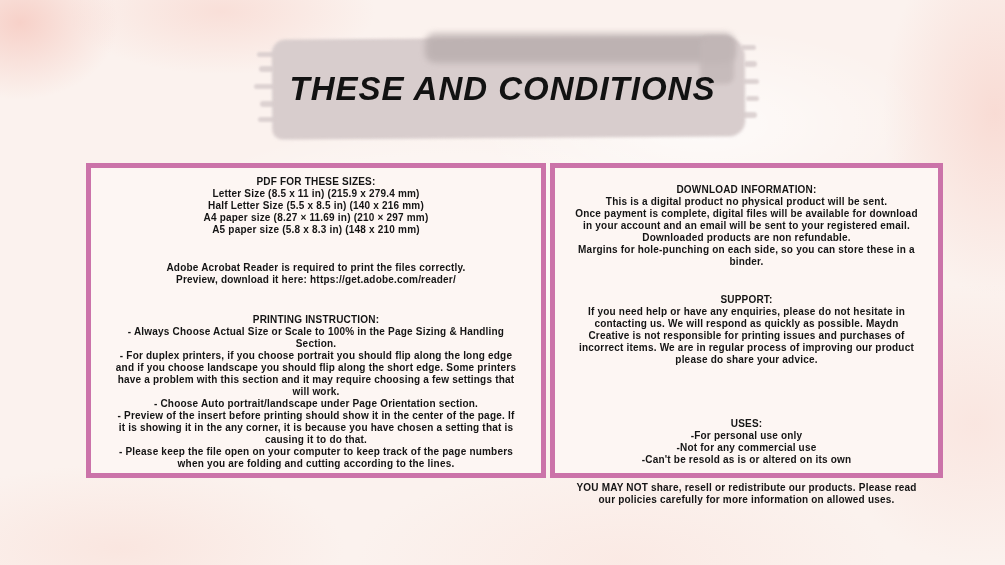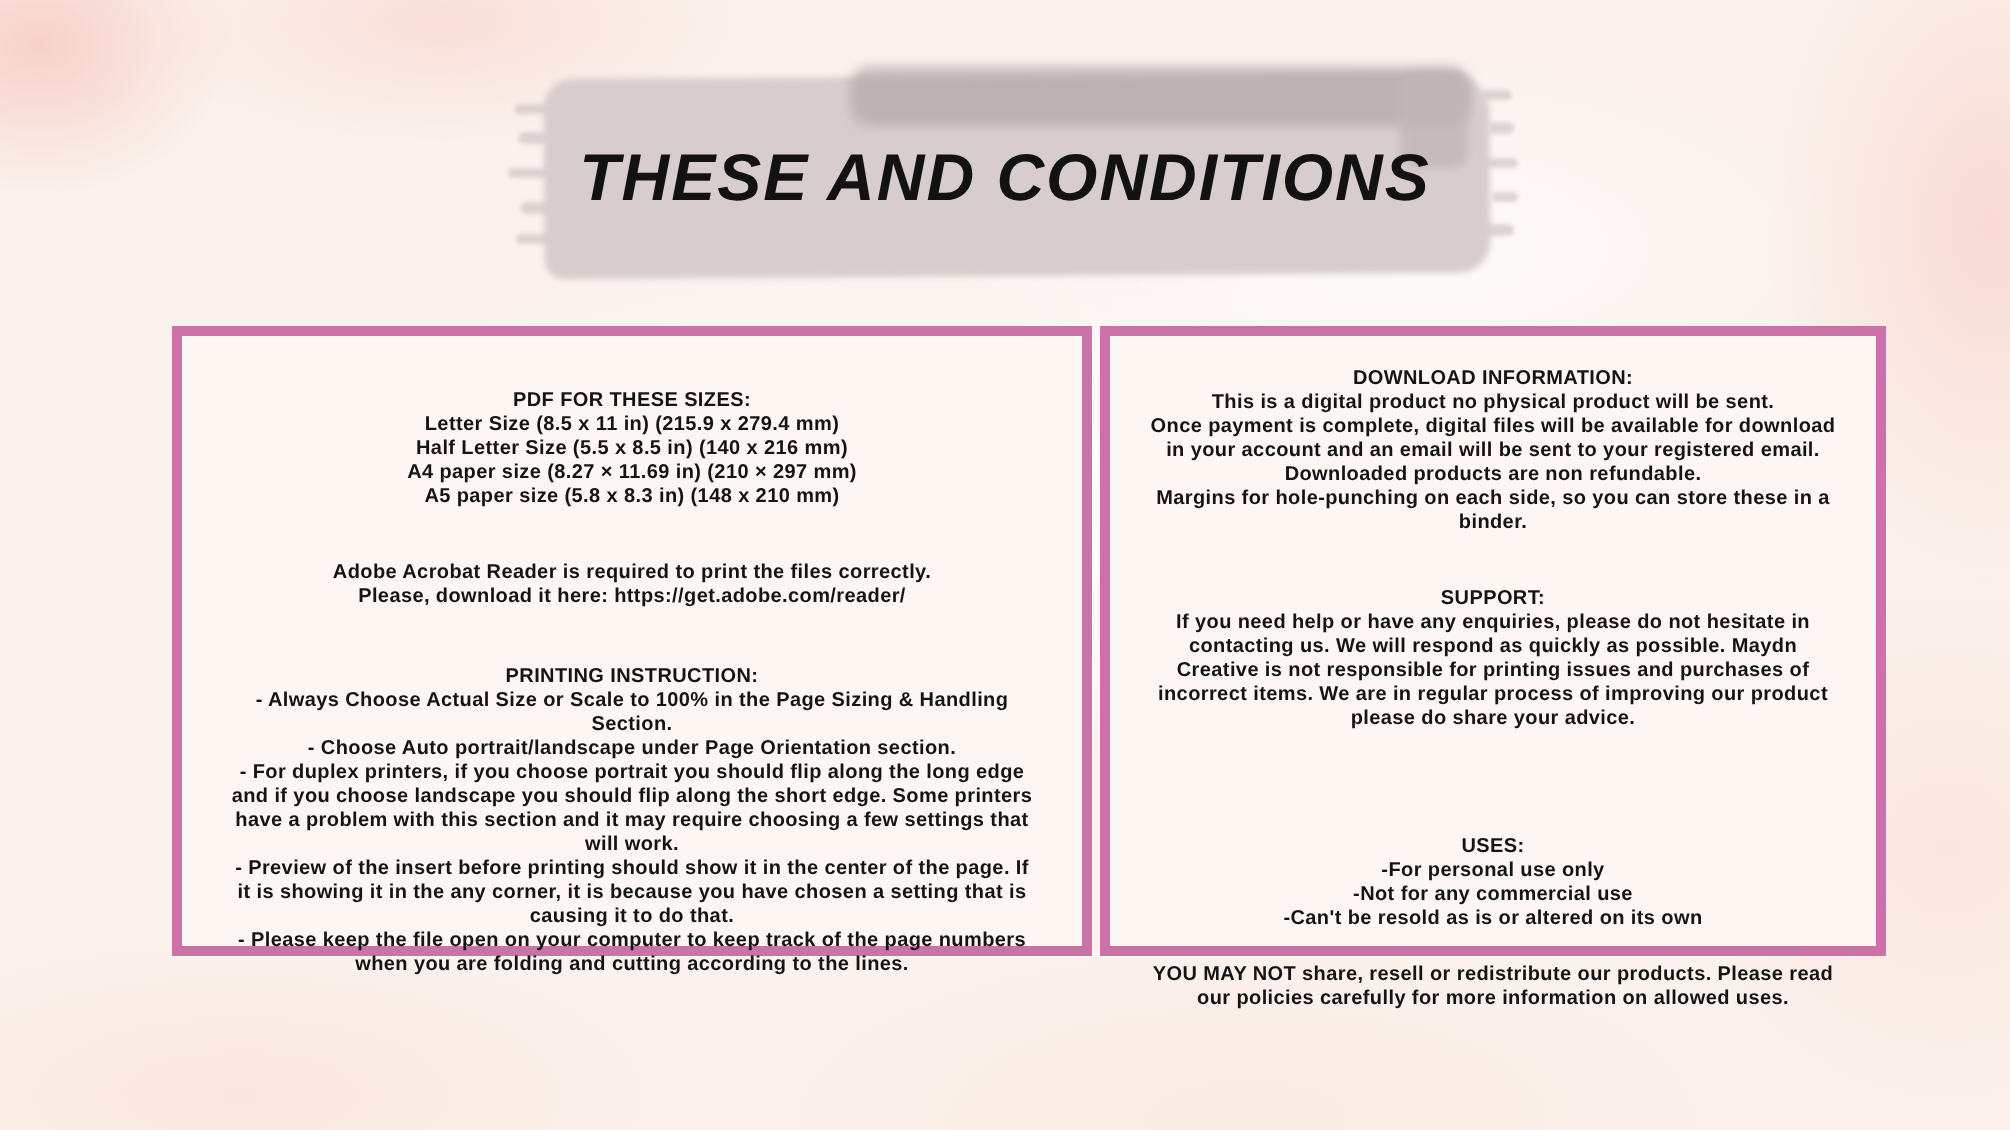--- a/index.html
+++ b/index.html
@@ -37,21 +37,21 @@
   .b9{left:746px;top:96px;width:13px;height:5px;}
   .b10{left:740px;top:112px;width:17px;height:6px;}
   .title{position:absolute;left:0;top:70px;width:100%;text-align:center;
     font-size:33px;font-weight:bold;font-style:italic;letter-spacing:1px;
     color:#121212;margin:0;}
   
   .panel{position:absolute;top:163px;height:315px;box-sizing:border-box;
     border:5px solid #cb73a9;background:#fdf6f3;text-align:center;
     color:#141414;font-weight:bold;font-size:10px;line-height:12px;
     letter-spacing:.2px;}
-  .panel.left{left:86px;width:460px;padding:21px 22px 0;}
+  .panel.left{left:86px;width:460px;padding:2px 22px 0;}
   .panel.right{left:550px;width:393px;padding:12px 20px 0;}
   .sec p{margin:0;}
   .hd{text-transform:uppercase;}
   .left .sec-sizes{margin-top:6px;}
   .left .sec-adobe{margin-top:26px;}
   .left .sec-print{margin-top:28px;}
   .right .sec-download{margin-top:4px;}
   .right .sec-support{margin-top:26px;text-align:center;}
   .right .sec-uses{margin-top:52px;}
   .right .sec-policy{margin-top:16px;}
@@ -80,27 +80,27 @@
   <div class="panel left">
     <section class="sec sec-sizes">
       <p class="hd">PDF FOR THESE SIZES:</p>
       <p>Letter Size (8.5 x 11 in) (215.9 x 279.4 mm)</p>
       <p>Half Letter Size (5.5 x 8.5 in) (140 x 216 mm)</p>
       <p>A4 paper size (8.27 × 11.69 in) (210 × 297 mm)</p>
       <p>A5 paper size (5.8 x 8.3 in) (148 x 210 mm)</p>
     </section>
     <section class="sec sec-adobe">
       <p>Adobe Acrobat Reader is required to print the files correctly.</p>
-      <p>Please, download it here: https://get.adobe.com/reader/</p>
+      <p>Preview, download it here: https://get.adobe.com/reader/</p>
     </section>
     <section class="sec sec-print">
       <p class="hd">PRINTING INSTRUCTION:</p>
       <p>- Always Choose Actual Size or Scale to 100% in the Page Sizing &amp; Handling Section.</p>
+      <p>- For duplex printers, if you choose portrait you should flip along the long edge and if you choose landscape you should flip along the short edge. Some printers have a problem with this section and it may require choosing a few settings that will work.</p>
       <p>- Choose Auto portrait/landscape under Page Orientation section.</p>
-      <p>- For duplex printers, if you choose portrait you should flip along the long edge and if you choose landscape you should flip along the short edge. Some printers have a problem with this section and it may require choosing a few settings that will work.</p>
       <p>- Preview of the insert before printing should show it in the center of the page. If it is showing it in the any corner, it is because you have chosen a setting that is causing it to do that.</p>
       <p>- Please keep the file open on your computer to keep track of the page numbers when you are folding and cutting according to the lines.</p>
     </section>
   </div>
 
   <div class="panel right">
     <section class="sec sec-download">
       <p class="hd">DOWNLOAD INFORMATION:</p>
       <p>This is a digital product no physical product will be sent.</p>
       <p>Once payment is complete, digital files will be available for download in your account and an email will be sent to your registered email. Downloaded products are non refundable.</p>

